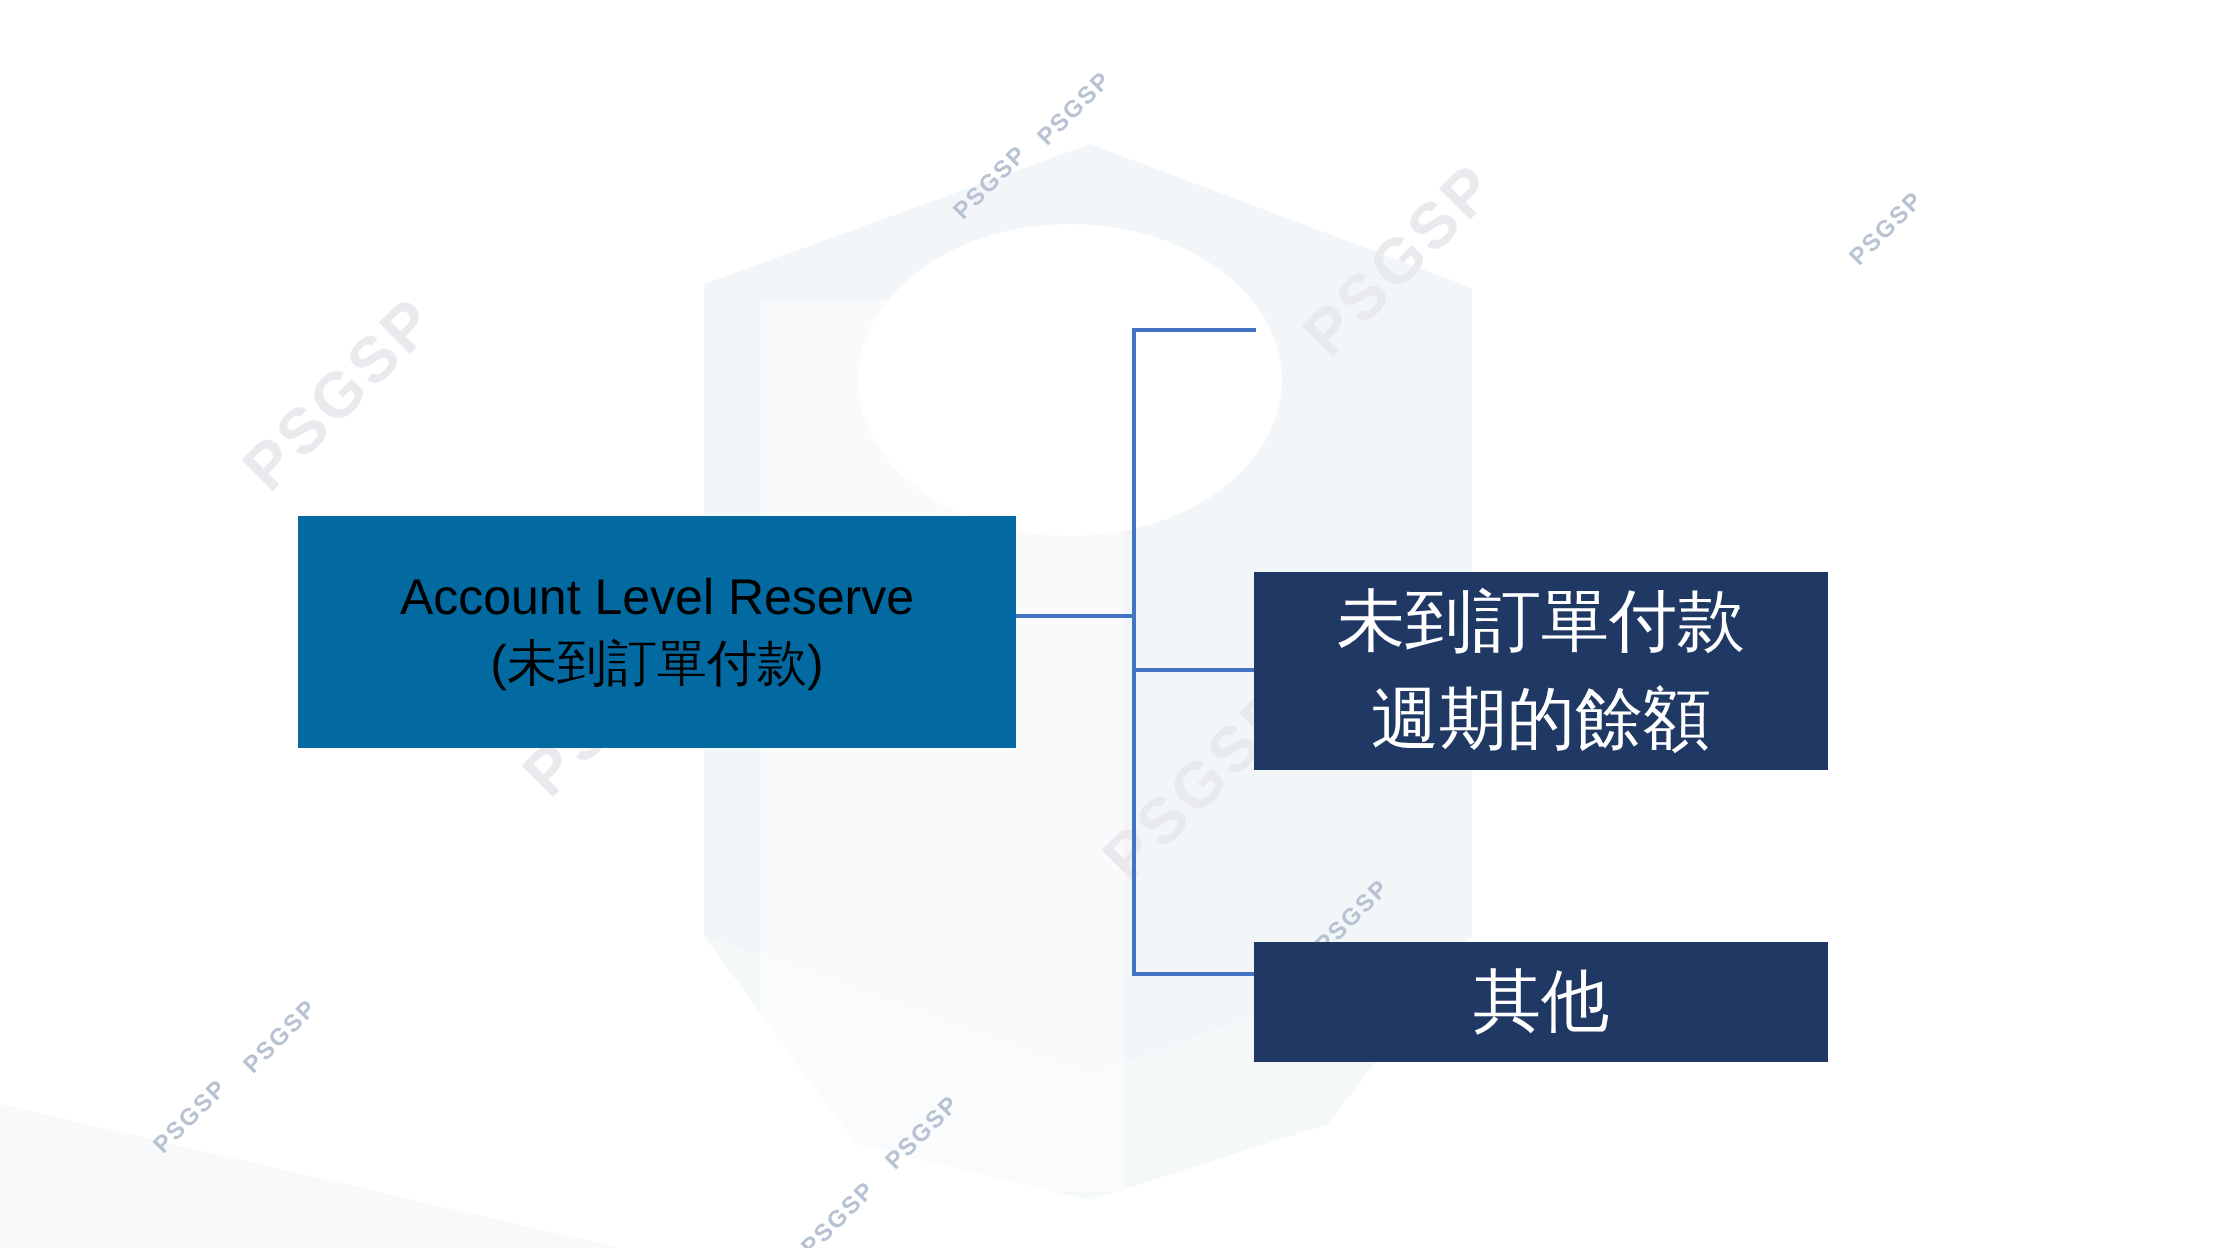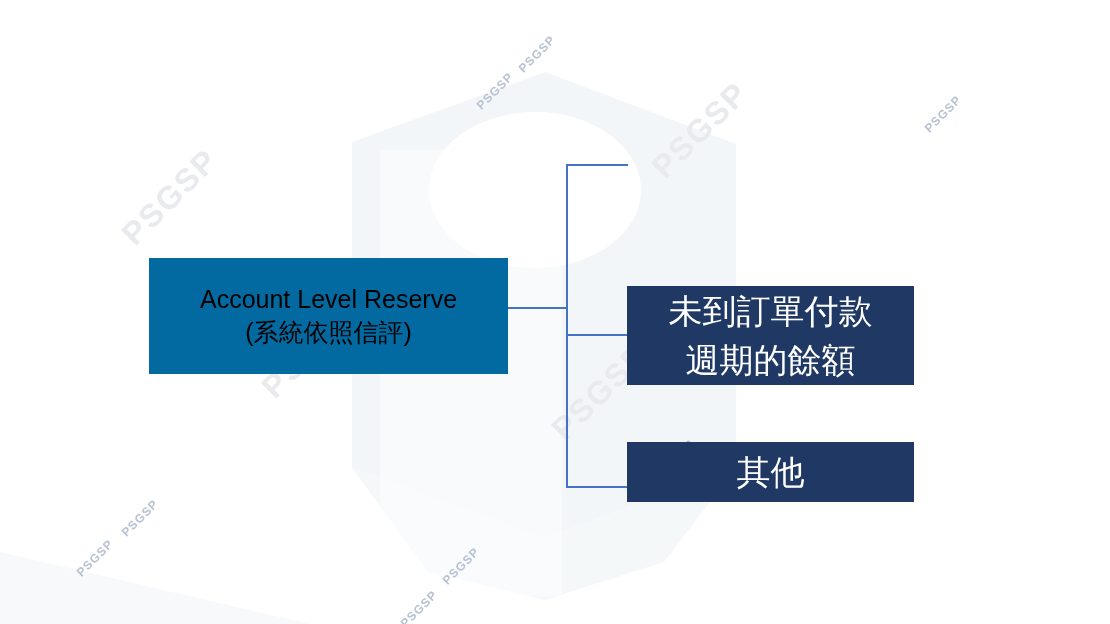--- a/index.html
+++ b/index.html
@@ -28,21 +28,21 @@
     background:#0369a1;color:#000000;
     font-size:25px;line-height:1.32;font-weight:400;
   }
   .child-node{
     left:627px;width:287px;
     background:#1f3864;color:#ffffff;
     font-size:34px;line-height:1.42;font-weight:500;
   }
   .child-1{top:113px;height:104px;}
   .child-2{top:286px;height:99px;}
-  .child-3{top:442px;height:60px;}
+  .child-3{top:471px;height:60px;}
   .node-line{min-height:0;}
 </style>
 </head>
 <body>
 
 <div id="stage">
 
   <svg class="bg-layer" width="1110" height="624">
     <path d="M352 142 L545 72 L736 144 L736 468 L545 538 L352 468 Z" fill="#f3f6f8"></path>
     <path d="M352 468 L545 538 L736 468 L664 562 L545 600 L428 572 Z" fill="#f5f8f9"></path>
@@ -67,21 +67,21 @@
   <svg class="connector-layer" width="1110" height="624">
     <line x1="508" y1="308" x2="568" y2="308" stroke-width="2" stroke="#4472c4"></line>
     <line x1="567" y1="165" x2="567" y2="487" stroke-width="2" stroke="#4472c4"></line>
     <line x1="566" y1="165" x2="628" y2="165" stroke-width="2" stroke="#4472c4"></line>
     <line x1="566" y1="335" x2="628" y2="335" stroke-width="2" stroke="#4472c4"></line>
     <line x1="566" y1="487" x2="628" y2="487" stroke-width="2" stroke="#4472c4"></line>
   </svg>
 
   <div class="node root-node">
     <div class="node-line">Account Level Reserve</div>
-    <div class="node-line">(系統依照信評)</div>
+    <div class="node-line">(未到訂單付款)</div>
   </div>
 
 
   <div class="node child-node child-2">
     <div class="node-line">未到訂單付款</div>
     <div class="node-line">週期的餘額</div>
   </div>
 
   <div class="node child-node child-3">
     <div class="node-line">其他</div>

